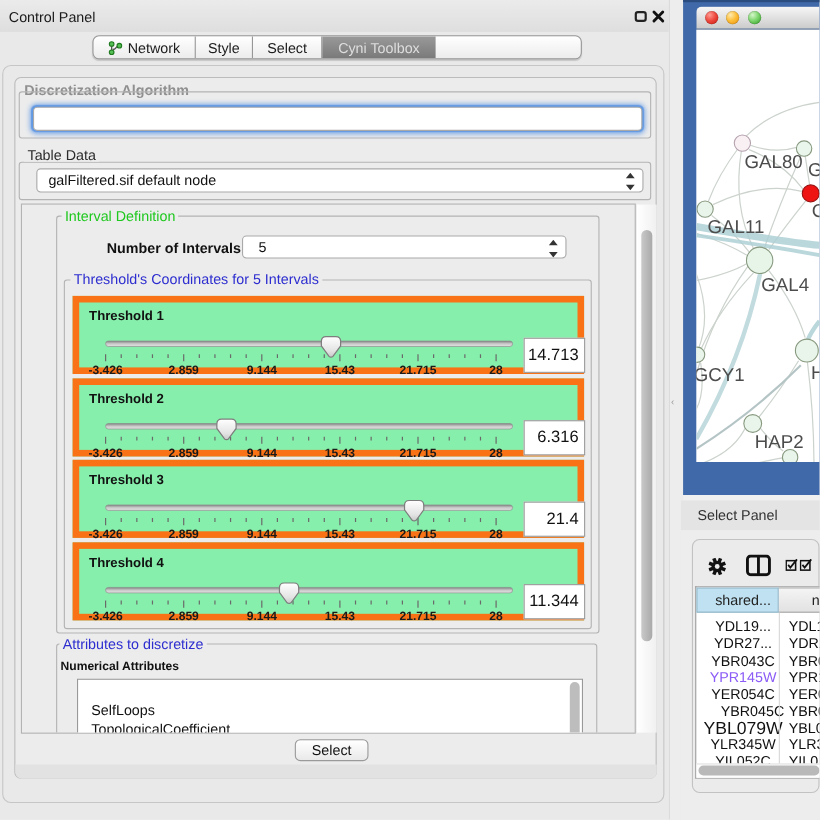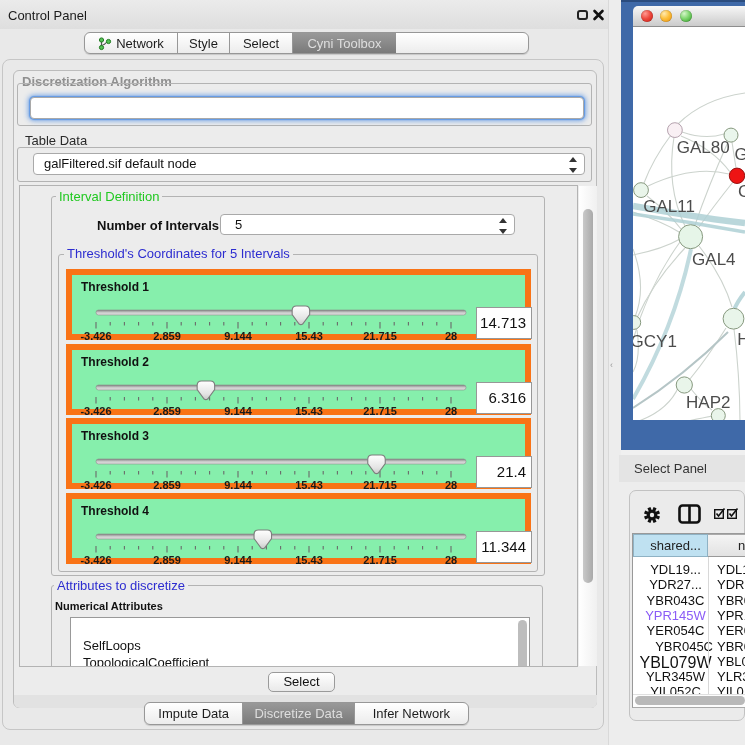--- a/index.html
+++ b/index.html
@@ -144,25 +144,20 @@
 <div class="a" style="left:35px;top:414px;font-size:11px;font-weight:700;color:#111">Numerical Attributes</div>
 <div class="a" style="left:50px;top:431px;width:460px;height:60px;background:#fff;border:1px solid #999">
 <div style="padding:19px 0 0 12px;font-size:13px;line-height:17.4px;color:#111">SelfLoops<br>TopologicalCoefficient<br>BetweennessCentrality</div>
 <div class="a" style="left:447px;top:2px;width:9px;height:56px;border-radius:4.5px;background:#bdbdbd"></div>
 </div>
 </div>
 <div class="a" style="left:579px;top:186px;width:18px;height:480px;background:linear-gradient(to right,#ffffff,#f0f0f0)"></div>
 <div class="a" style="left:583px;top:209px;width:10px;height:374px;border-radius:5px;background:linear-gradient(to right,#c9c9c9,#a9a9a9)"></div>
 <div class="a" style="left:14px;top:695px;width:583px;height:13px;background:#e2e2e2;border-radius:0 0 6px 6px"></div>
 <div class="a" style="left:268px;top:672px;width:67px;height:20px;border:1px solid #9a9a9a;border-radius:5px;background:linear-gradient(#ffffff,#e9e9e9);font-size:13px;color:#111;text-align:center;line-height:18px">Select</div>
-<div class="seg" style="left:144px;top:702px;height:23px;width:325px">
-<div style="width:99px">Impute Data</div>
-<div style="width:112px" class="sel">Discretize Data</div>
-<div style="width:114px">Infer Network</div>
-</div>
 </div>
 <div class="a" style="left:608px;top:0;width:13px;height:745px;background:#ededed;border-left:1px solid #d9d9d9"></div>
 <div class="a" style="left:610px;top:360px;width:7px;height:10px;font-size:9px;color:#999">‹</div>
 <div class="a" style="left:621px;top:0;width:124px;height:450px;background:#3f69a8;border-top:2px solid #2b4c7e"></div>
 <div class="a" style="left:633px;top:6px;width:112px;height:21px;background:linear-gradient(#f7f7f7,#cbcbcb);border-bottom:1px solid #8e8e8e;border-radius:5px 0 0 0"></div>
 <div class="a" style="left:640.8px;top:10px;width:12px;height:12px;border-radius:6px;background:radial-gradient(circle at 35% 30%,#ff9a92,#ee4b40 45%,#d62920 80%,#b01710);box-shadow:inset 0 0 1px rgba(0,0,0,.5)"></div>
 <div class="a" style="left:660.1px;top:10px;width:12px;height:12px;border-radius:6px;background:radial-gradient(circle at 35% 30%,#ffeab0,#fdbf3a 45%,#f0a01c 80%,#cf8410);box-shadow:inset 0 0 1px rgba(0,0,0,.5)"></div>
 <div class="a" style="left:680.3px;top:10px;width:12px;height:12px;border-radius:6px;background:radial-gradient(circle at 35% 30%,#d5f6ca,#7ed66e 45%,#48ad3c 80%,#2f8f26);box-shadow:inset 0 0 1px rgba(0,0,0,.5)"></div>
 <svg class="a" style="left:633px;top:27px;background:#fff" width="112" height="393" viewBox="0 0 112 393">
 <path d="M112,66 Q70,72 45,97" stroke="#ccd3cd" stroke-width="1.1" fill="none"></path>

